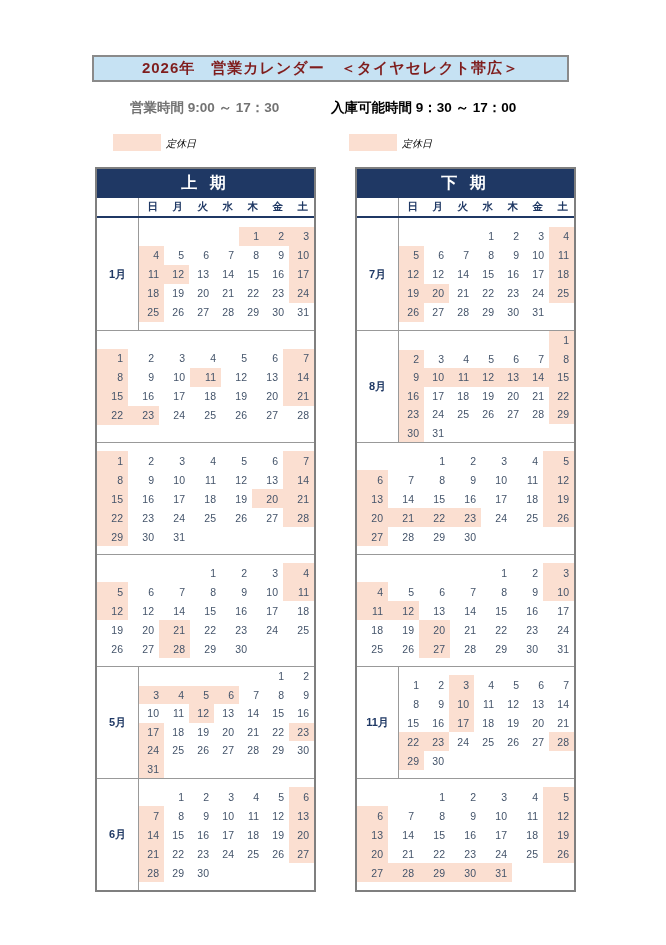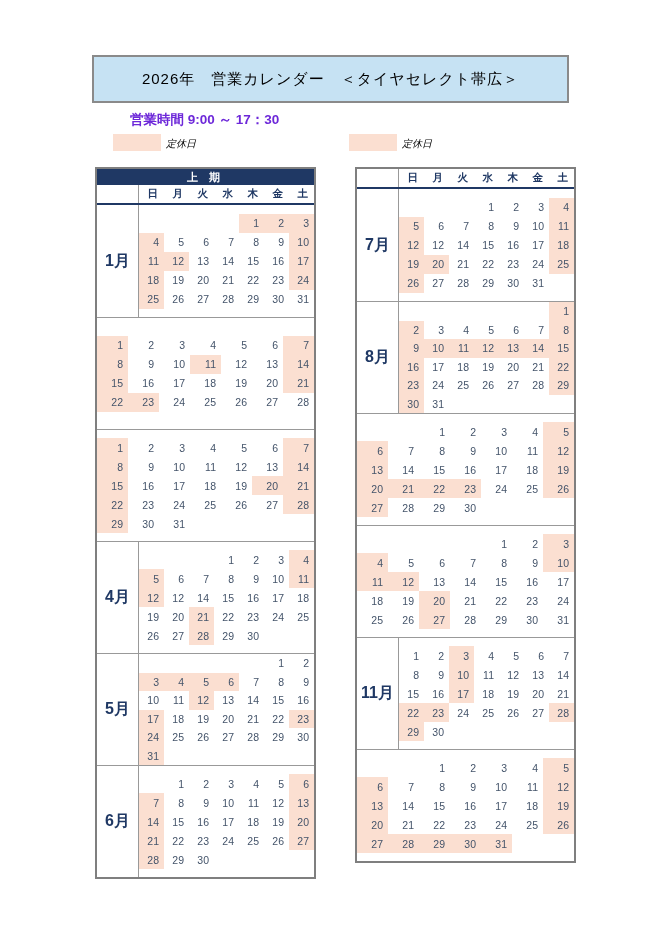--- a/index.html
+++ b/index.html
@@ -9,79 +9,80 @@
     --gridline:#999999;
     --outer:#7F7F7F;
     --daytext:#44546A;
   }
   *{margin:0;padding:0;box-sizing:border-box;}
   html,body{width:666px;height:945px;background:#ffffff;
     font-family:"Liberation Sans","DejaVu Sans",sans-serif;}
   body{position:relative;overflow:hidden;}
 
   .title-box{
-    position:absolute;left:92px;top:55px;width:477px;height:48px;
+    position:absolute;left:92px;top:55px;width:477px;height:27px;
     background:var(--titlebg);border:2px solid #8a8a8a;
     display:flex;align-items:center;justify-content:center;
-    font-size:15px;font-weight:normal;color:#000000;letter-spacing:1px;
+    font-size:15px;font-weight:bold;color:#7f1d1d;letter-spacing:1px;
   }
   .hours-row{position:absolute;left:0;top:99px;width:666px;height:18px;}
-  .hours-left{position:absolute;left:130px;font-size:13.5px;font-weight:bold;color:#6d28d9;margin-top:12px;}
+  .hours-left{position:absolute;left:130px;font-size:13.5px;font-weight:bold;color:#737373;}
   .hours-right{position:absolute;left:331px;font-size:13.5px;font-weight:bold;color:#000;}
 
   .legend-swatch{position:absolute;top:134px;width:48px;height:17px;background:var(--closed);}
   .legend-swatch.sw1{left:113px;}
   .legend-swatch.sw2{left:349px;}
   .legend-label{position:absolute;top:137px;font-size:10px;color:#000;font-style:italic;}
   .legend-label.lb1{left:166px;}
   .legend-label.lb2{left:402px;}
 
   .cal-table{
     position:absolute;top:167px;width:221px;
     border:2px solid var(--outer);background:#fff;
   }
   .cal-table.first{left:95px;}
   .cal-table.second{left:355px;}
 
   .half-header{
-    height:16px;background:var(--navy);color:#fff;
+    height:29px;background:var(--navy);color:#fff;
     display:flex;align-items:center;justify-content:center;
-    font-size:11px;font-weight:bold;letter-spacing:4px;
+    font-size:16px;font-weight:bold;letter-spacing:4px;
   }
   .weekday-row{
     display:flex;height:20px;border-bottom:2px solid var(--navy);
     background:#fff;
   }
   .month-spacer{width:42px;border-right:1.5px solid var(--gridline);}
   .weekday-cells{flex:1;display:flex;}
   .wd{flex:1;display:flex;align-items:center;justify-content:flex-end;
     padding-right:6px;font-size:10.5px;font-weight:bold;color:var(--navy);}
 
   .month-row{display:flex;height:112px;border-top:1.5px solid var(--gridline);}
   .month-row:first-child{border-top:none;}
   .month-label{
     width:42px;border-right:1.5px solid var(--gridline);
     display:flex;align-items:center;justify-content:center;
-    font-size:16px;font-weight:bold;color:var(--navy);
+    font-size:11px;font-weight:bold;color:var(--navy);
   }
   .month-grid{flex:1;display:flex;flex-direction:column;justify-content:center;}
   .week-row{display:flex;height:19px;}
   .day-cell{
     flex:1;display:flex;align-items:center;justify-content:flex-end;
     padding-right:5px;font-size:10.5px;color:var(--daytext);
   }
   .day-cell.closed{background:var(--closed);}
 </style>
 </head>
 <body>
 
 <div class="title-box">2026年　営業カレンダー　＜タイヤセレクト帯広＞</div>
 
 <div class="hours-row">
   <span class="hours-left">営業時間  9:00 ～ 17：30</span>
+  <span class="hours-right">入庫可能時間  9：30 ～ 17：00</span>
 </div>
 
 <div class="legend-swatch sw1"></div>
 <span class="legend-label lb1">定休日</span>
 <div class="legend-swatch sw2"></div>
 <span class="legend-label lb2">定休日</span>
 
 <div class="cal-table first">
   <div class="half-header">上 期</div>
   <div class="weekday-row">
@@ -230,21 +231,20 @@
             <div class="day-cell">30</div>
             <div class="day-cell">31</div>
             <div class="day-cell"></div>
             <div class="day-cell"></div>
             <div class="day-cell"></div>
             <div class="day-cell"></div>
           </div>
         </div>
       </div>
       <div class="month-row">
-        <div class="month-label">4月</div>
         <div class="month-grid">
           <div class="week-row">
             <div class="day-cell"></div>
             <div class="day-cell"></div>
             <div class="day-cell"></div>
             <div class="day-cell">1</div>
             <div class="day-cell">2</div>
             <div class="day-cell">3</div>
             <div class="day-cell closed">4</div>
           </div>
@@ -392,20 +392,21 @@
             <div class="day-cell"></div>
             <div class="day-cell"></div>
             <div class="day-cell"></div>
           </div>
         </div>
       </div>
     </div>
 </div>
 
 <div class="cal-table second">
+  <div class="half-header">下 期</div>
   <div class="weekday-row">
     <div class="month-spacer"></div>
     <div class="weekday-cells">
         <div class="wd">日</div>
         <div class="wd">月</div>
         <div class="wd">火</div>
         <div class="wd">水</div>
         <div class="wd">木</div>
         <div class="wd">金</div>
         <div class="wd">土</div>

